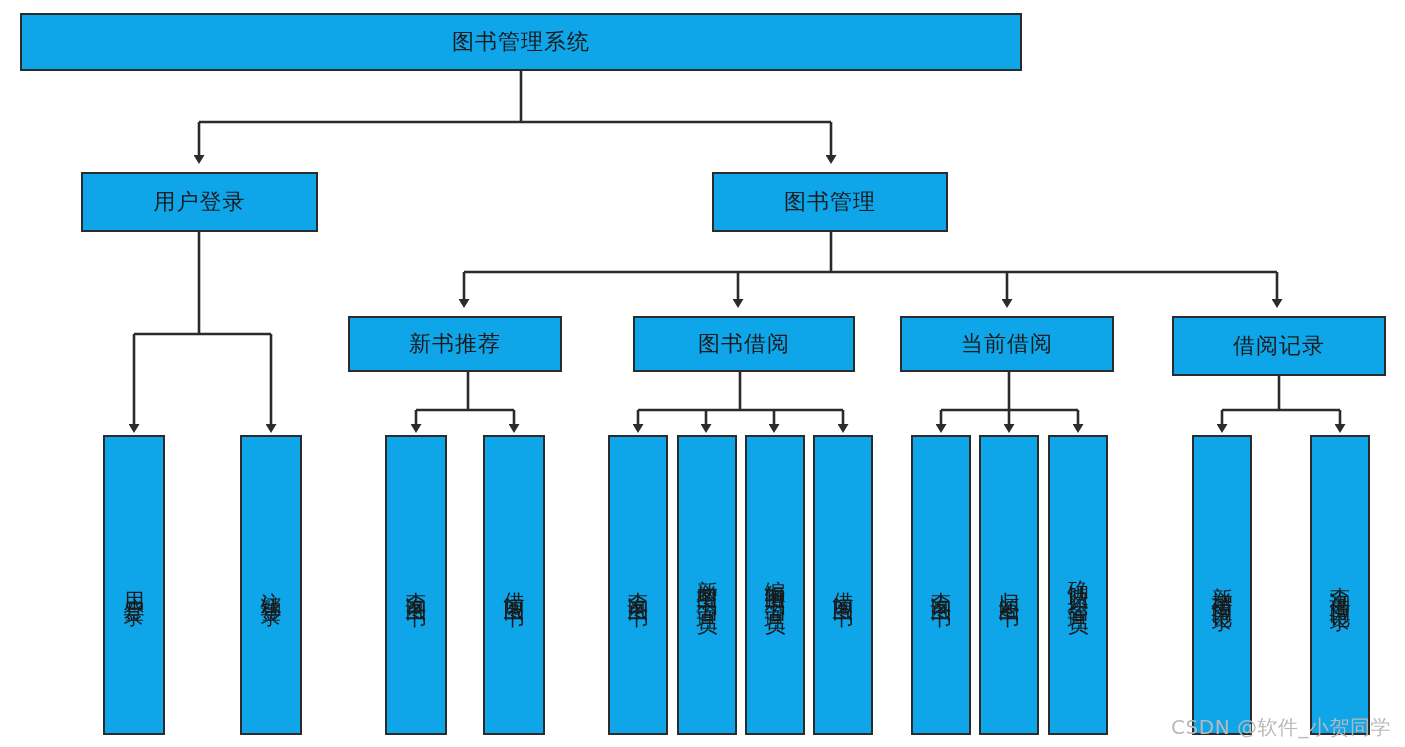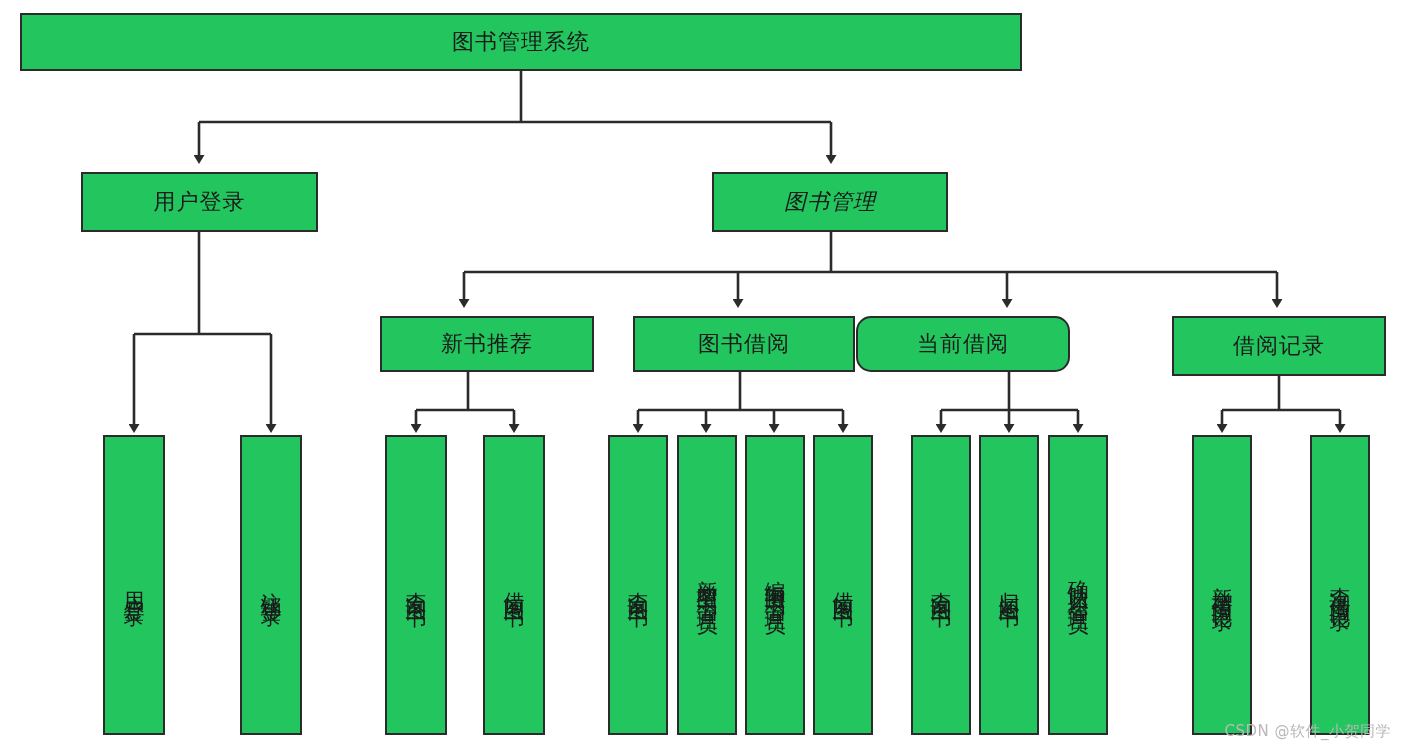--- a/index.html
+++ b/index.html
@@ -12,21 +12,21 @@
     position:relative;
     width:1405px;
     height:747px;
     background:#ffffff;
     overflow:hidden;
   }
   
   .node{
     position:absolute;
     box-sizing:border-box;
-    background:#22c55e;
+    background:#0ea5e9;
     border:2.5px solid #2b2b2b;
     display:flex;
     align-items:center;
     justify-content:center;
     text-align:center;
   }
   .node .label{
     display:block;
     font-size:22px;
     line-height:1.25;
@@ -56,21 +56,21 @@
     left:0; top:0;
     width:1405px;
     height:747px;
     pointer-events:none;
   }
   
   #watermark{
     position:absolute;
     right:14px;
     bottom:6px;
-    font-size:15px;
+    font-size:20px;
     color:#b9b9b9;
     letter-spacing:0.5px;
     white-space:nowrap;
     user-select:none;
   }
 </style>
 </head>
 <body>
 
 <div id="canvas">
@@ -128,33 +128,33 @@
   </svg>
 
   <div class="node horiz" style="left:20px; top:13px; width:1002px; height:58px;">
     <span class="label">图书管理系统</span>
   </div>
 
   <div class="node horiz" style="left:81px; top:172px; width:237px; height:60px;">
     <span class="label">用户登录</span>
   </div>
 
-  <div class="node horiz" style="left:712px; top:172px; width:236px; height:60px;font-style:italic;">
+  <div class="node horiz" style="left:712px; top:172px; width:236px; height:60px;">
     <span class="label">图书管理</span>
   </div>
 
-  <div class="node horiz" style="left:380px; top:316px; width:214px; height:56px;">
+  <div class="node horiz" style="left:348px; top:316px; width:214px; height:56px;">
     <span class="label">新书推荐</span>
   </div>
 
   <div class="node horiz" style="left:633px; top:316px; width:222px; height:56px;">
     <span class="label">图书借阅</span>
   </div>
 
-  <div class="node horiz" style="left:856px; top:316px; width:214px; height:56px;border-radius:15px;">
+  <div class="node horiz" style="left:900px; top:316px; width:214px; height:56px;">
     <span class="label">当前借阅</span>
   </div>
 
   <div class="node horiz" style="left:1172px; top:316px; width:214px; height:60px;">
     <span class="label">借阅记录</span>
   </div>
 
   <div class="node vert" style="left:103px; top:435px; width:62px; height:300px;">
     <span class="label">用户登录</span>
   </div>

